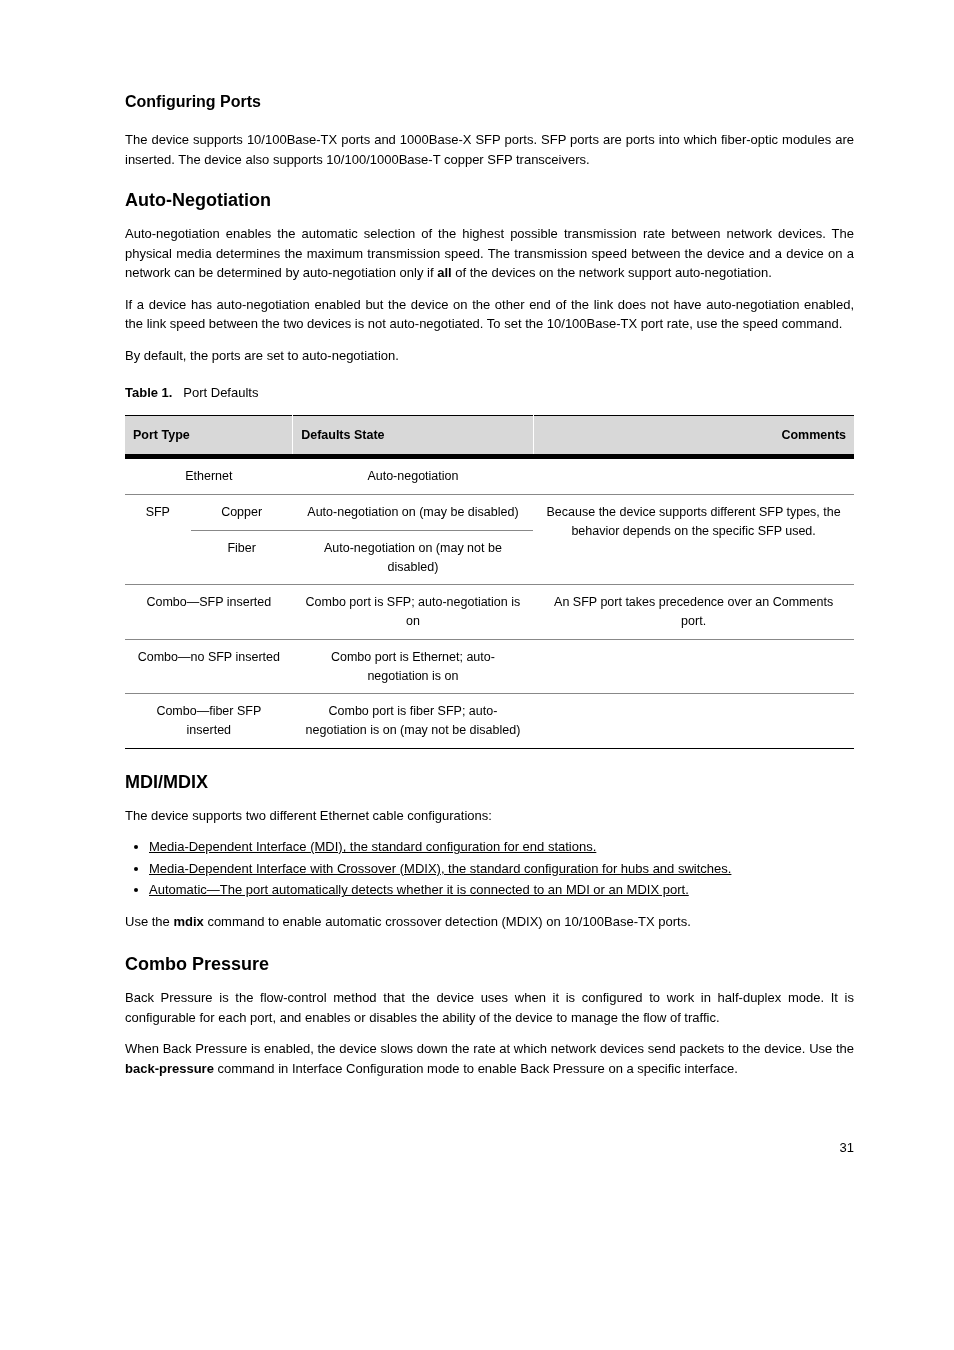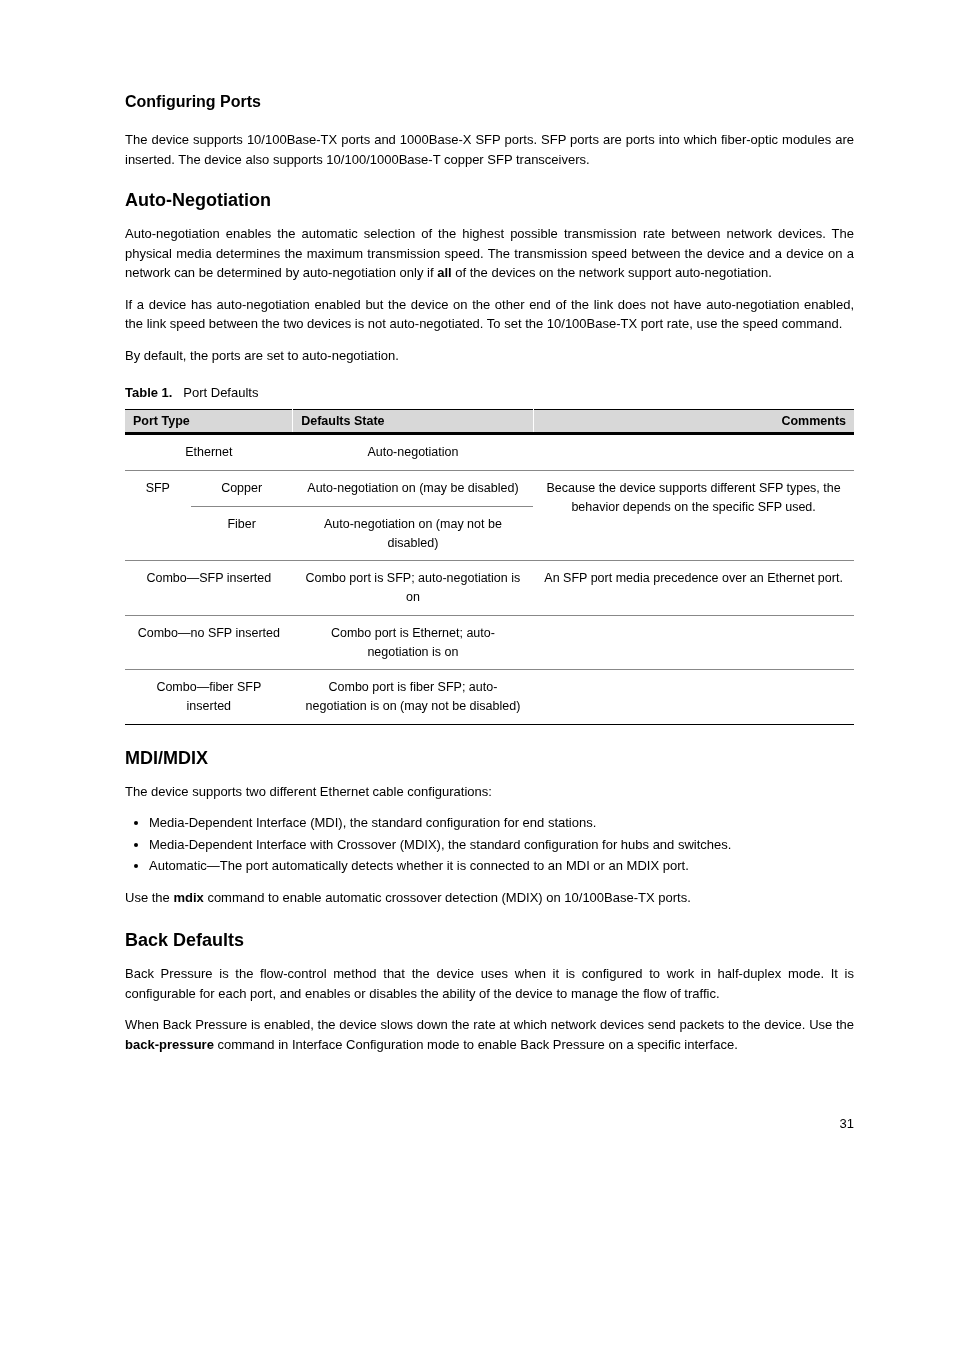--- a/index.html
+++ b/index.html
@@ -26,34 +26,33 @@
       font-weight: bold;
       margin-top: 18px;
       margin-bottom: 10px;
     }
     p {
       margin-bottom: 12px;
       text-align: justify;
     }
     .table-caption {
       margin-top: 18px;
-      margin-bottom: 6px;
     }
     table {
       width: 100%;
       border-collapse: collapse;
       font-size: 12.5px;
     }
     th {
       background: #d8d8d8;
       font-weight: bold;
       text-align: left;
-      padding: 2px 8px;
+      padding: 10px 8px;
       border-top: 1px solid #000;
-      border-bottom: 3px solid #000000;
+      border-bottom: 5px solid #000000;
       border-right: 1px solid #fff;
       vertical-align: middle;
     }
     th:last-child {
       border-right: none;
       text-align: right;
     }
     td {
       padding: 8px 8px;
       border-bottom: 1px solid #888;
@@ -64,20 +63,21 @@
       border-bottom: 1px solid #000;
     }
     .col1 { width: 9%; }
     .col2 { width: 14%; }
     .col3 { width: 33%; }
     .col4 { width: 44%; }
     ul.bullets {
       list-style-type: disc;
       margin-left: 24px;
       margin-bottom: 12px;
+      text-decoration: underline;
     }
     ul.bullets li {
       text-align: justify;
       margin-bottom: 2px;
     }
     .section-hdr {
       margin-top: 20px;
     }
     .bold-run {
       font-weight: bold;
@@ -125,21 +125,21 @@
       <td>Auto-negotiation on (may be disabled)</td>
       <td rowspan="2">Because the device supports different SFP types, the behavior depends on the specific SFP used.</td>
     </tr>
     <tr>
       <td>Fiber</td>
       <td>Auto-negotiation on (may not be disabled)</td>
     </tr>
     <tr>
       <td colspan="2">Combo—SFP inserted</td>
       <td>Combo port is SFP; auto-negotiation is on</td>
-      <td>An SFP port media precedence over an Ethernet port.</td>
+      <td>An SFP port takes precedence over an Comments port.</td>
     </tr>
     <tr>
       <td colspan="2">Combo—no SFP inserted</td>
       <td>Combo port is Ethernet; auto-negotiation is on</td>
       <td></td>
     </tr>
     <tr class="last-row">
       <td colspan="2">Combo—fiber SFP inserted</td>
       <td>Combo port is fiber SFP; auto-negotiation is on (may not be disabled)</td>
       <td></td>
@@ -154,21 +154,21 @@
 <ul class="bullets">
   <li>Media-Dependent Interface (MDI), the standard configuration for end stations.</li>
   <li>Media-Dependent Interface with Crossover (MDIX), the standard configuration for hubs and switches.</li>
   <li>Automatic—The port automatically detects whether it is connected to an MDI or an MDIX port.</li>
 </ul>
 
 <p>
   <span>Use the </span><span class="bold-run">mdix</span><span> command to enable automatic crossover detection (MDIX) on 10/100Base-TX ports.</span>
 </p>
 
-<h2 class="section-hdr">Back Defaults</h2>
+<h2 class="section-hdr">Combo Pressure</h2>
 
 <p>Back Pressure is the flow-control method that the device uses when it is configured to work in half-duplex mode. It is configurable for each port, and enables or disables the ability of the device to manage the flow of traffic.</p>
 
 <p>
   <span>When Back Pressure is enabled, the device slows down the rate at which network devices send packets to the device. Use the </span><span class="bold-run">back-pressure</span><span> command in Interface Configuration mode to enable Back Pressure on a specific interface.</span>
 </p>
 
 <div style="text-align:right; margin-top:60px;">31</div>
 
 </body></html>

